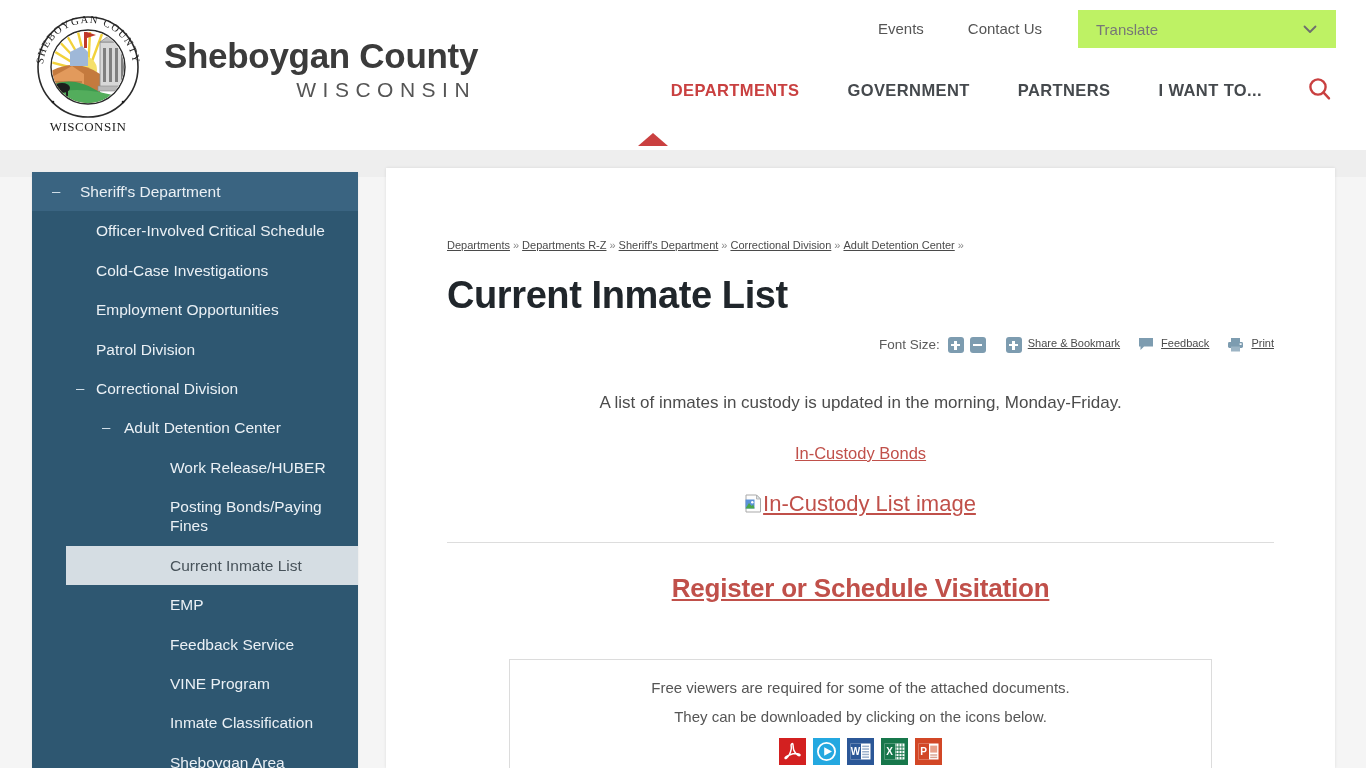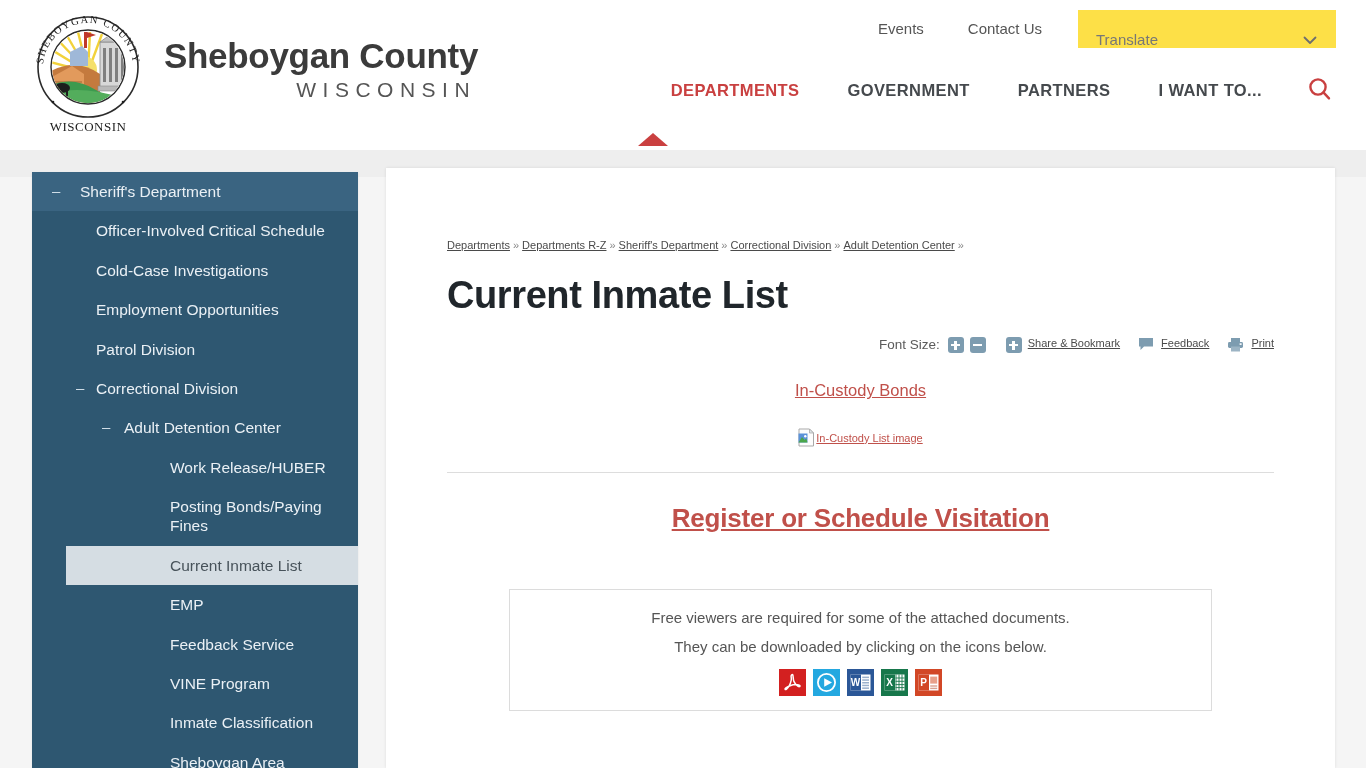--- a/index.html
+++ b/index.html
@@ -36,22 +36,22 @@
   .util-row {
     position: absolute; right: 30px; top: 10px;
     display: flex; align-items: center; gap: 0;
     font-size: 15px;
   }
   .util-link {
     color: #555; text-decoration: none; padding: 0 22px;
     line-height: 38px;
   }
   .translate-box {
-    width: 258px; height: 38px; background: #fde047;
-    display: flex; align-items: flex-end; justify-content: space-between;
+    width: 258px; height: 38px; background: #bef264;
+    display: flex; align-items: center; justify-content: space-between;
     padding: 0 18px; color: #777; font-size: 15px; margin-left: 14px;
   }
   .chev { width: 16px; height: 16px; }
 
   .mainnav {
     position: absolute; right: 26px; top: 70px;
     display: flex; align-items: center; gap: 0;
   }
   .nav-item {
     font-size: 16.5px; font-weight: bold; letter-spacing: 0.4px;
@@ -155,21 +155,21 @@
   .para {
     text-align: center; font-size: 17px; color: #4c4c4c;
     margin-top: 38px; line-height: 1.45;
   }
   .center-link {
     display: block; text-align: center; margin-top: 28px;
     font-size: 16.5px; color: #c0504a; text-decoration: underline;
   }
   .broken-link {
     display: flex; align-items: center; justify-content: center;
-    margin-top: 28px; font-size: 11px;
+    margin-top: 28px; font-size: 22px;
   }
   .broken-link a { color: #c0504a; text-decoration: underline; }
   .brokenimg { width: 17px; height: 19px; margin-right: 1px; }
 
   hr.rule {
     border: none; border-top: 1px solid #dddddd;
     margin: 25px 0 0 0;
   }
 
   .big-link {
@@ -372,20 +372,21 @@
           <svg width="17" height="15" viewBox="0 0 17 15">
             <rect x="4" y="1" width="9" height="4" fill="#7d9cb0"></rect>
             <rect x="1" y="5" width="15" height="6" rx="1.4" fill="#7d9cb0"></rect>
             <rect x="4" y="9.5" width="9" height="5" fill="#9cb4c4"></rect>
             <rect x="12.6" y="6.3" width="2" height="1.6" fill="#ffffff"></rect>
           </svg>
         </span>
         <a class="tool-link" style="margin-right:0" href="#">Print</a>
       </div>
 
+      <p class="para">A list of inmates in custody is updated in the morning, Monday-Friday.</p>
 
       <a class="center-link" href="#">In-Custody Bonds</a>
 
       <div class="broken-link">
         <svg class="brokenimg" viewBox="0 0 17 19">
           <path d="M1 1 H11.5 L15.5 5 V18 H1 Z" fill="#fdfdfd" stroke="#a9a9a9" stroke-width="1"></path>
           <path d="M11.5 1 V5 H15.5 Z" fill="#dfe6ea" stroke="#a9a9a9" stroke-width="0.8"></path>
           <rect x="0.5" y="5.5" width="9" height="9" fill="#5b92d8"></rect>
           <path d="M0.5 14.5 L4 9 L6.6 12 L8.3 10.4 L9.5 14.5 Z" fill="#4aa64a"></path>
           <circle cx="7.3" cy="8.2" r="1.2" fill="#ffffff"></circle>

